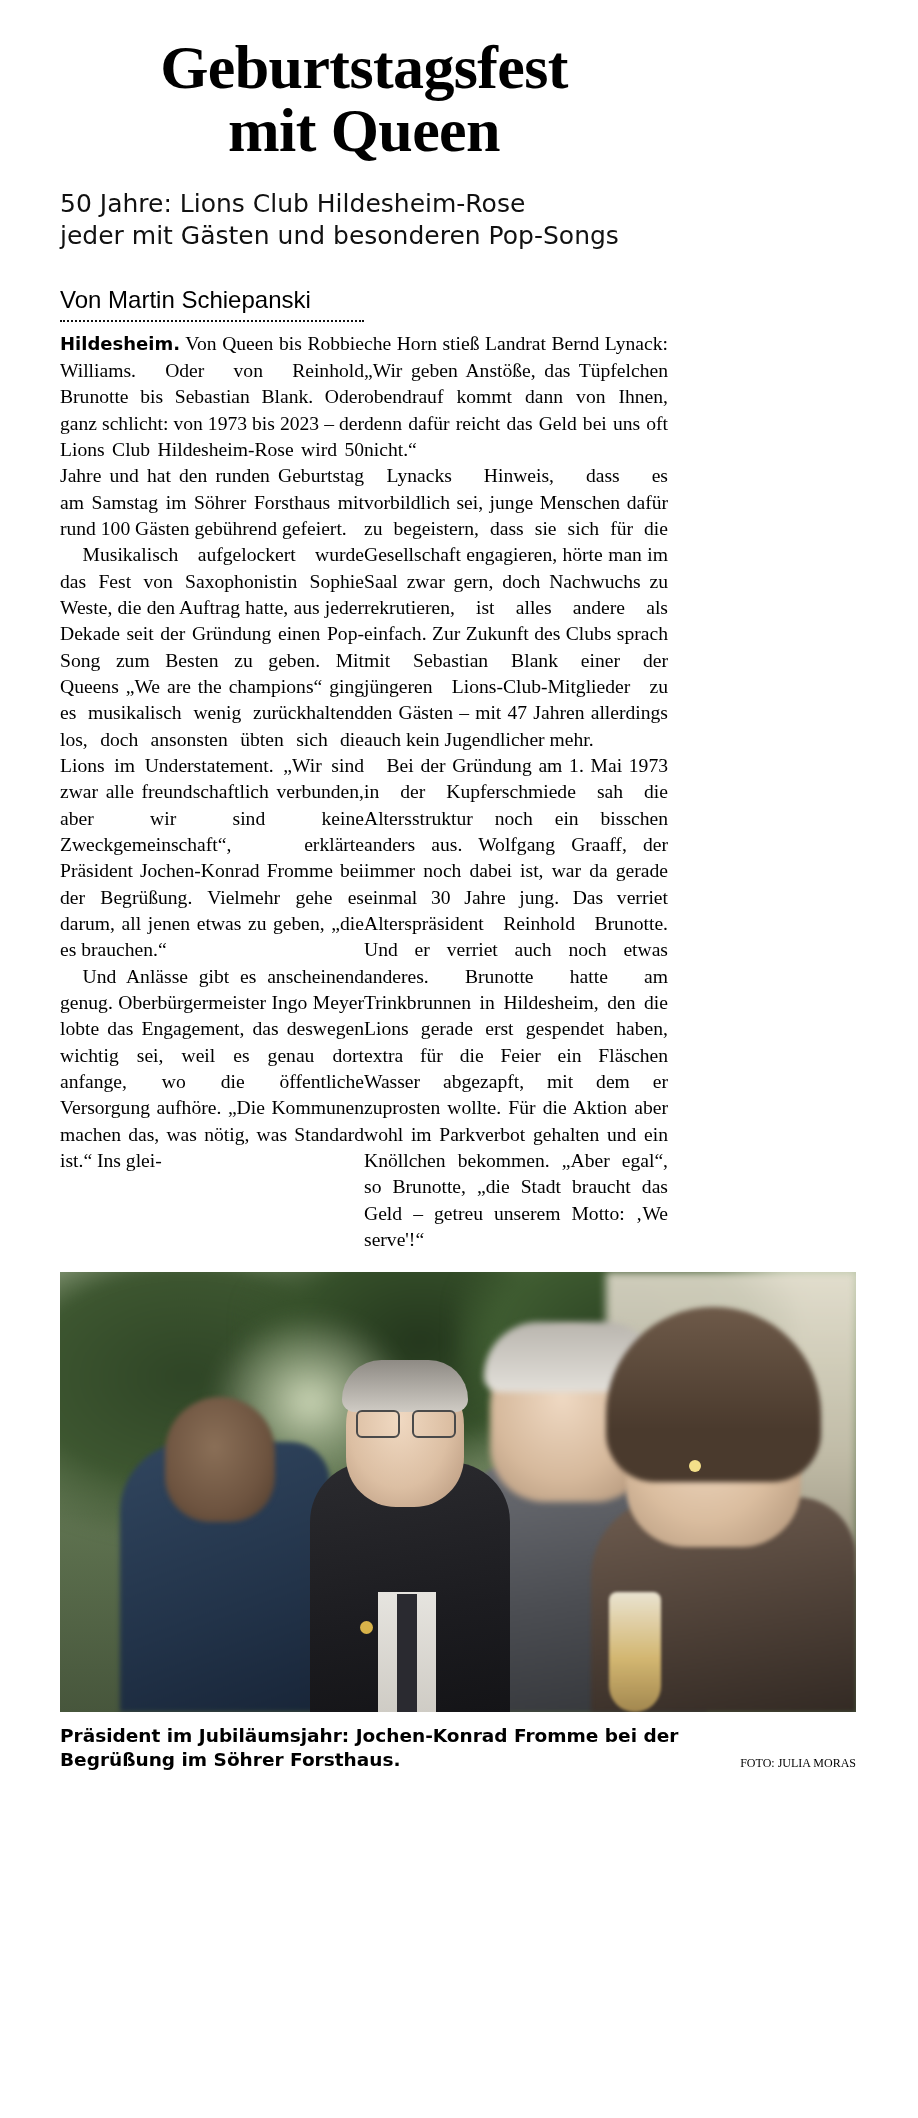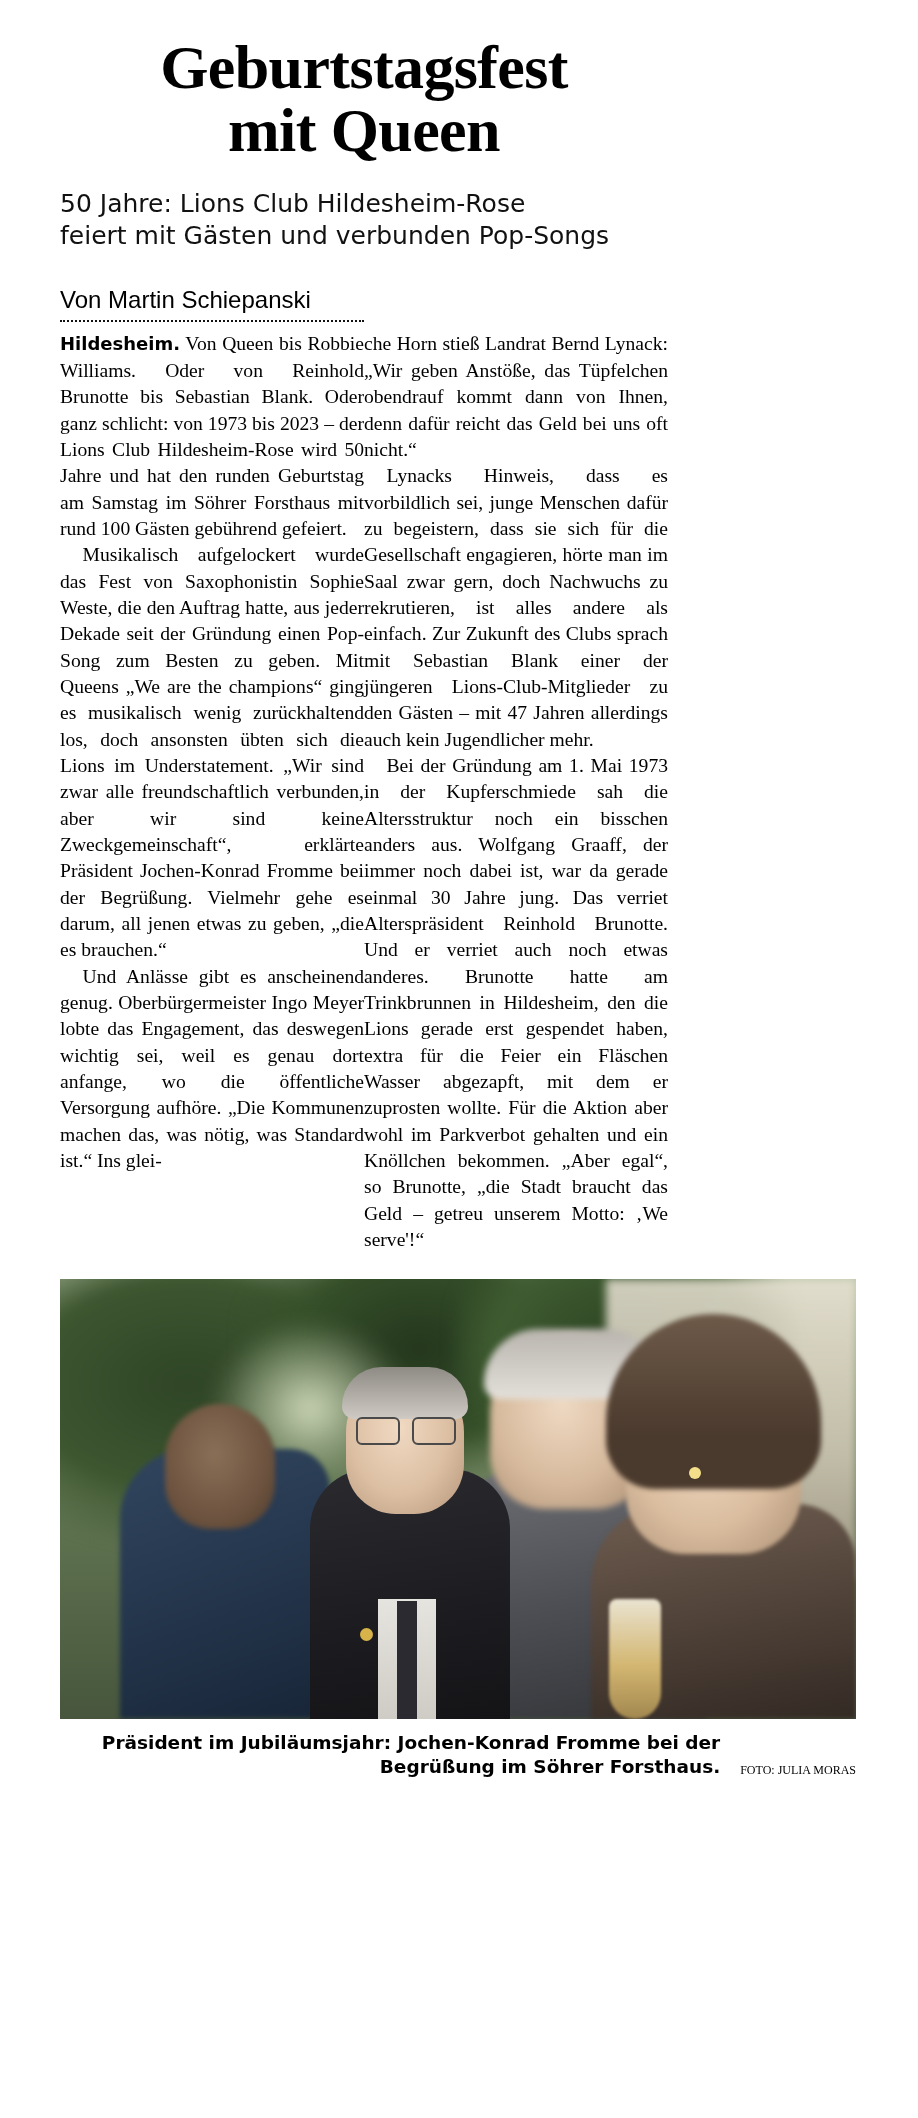--- a/index.html
+++ b/index.html
@@ -85,23 +85,22 @@
   }
   .body-text b.lead {
     font-family: "DejaVu Sans", sans-serif;
     font-weight: bold;
     font-size: 18px;
   }
   .col.right .body-text p.first { text-indent: 0; }
 
   
   .photo-wrap {
-    margin-top: 25px;
+    margin-top: 18px;
     width: 796px;
-    text-align: right;
   }
   .photo {
     position: relative;
     width: 796px;
     height: 440px;
     overflow: hidden;
     background: #6d7a63;
   }
   .ph-sky {
     position: absolute; inset: 0;
@@ -260,21 +259,21 @@
 
 <div class="page">
 
   <h1 class="headline">
     <span>Geburtstagsfest</span>
     <span class="line2">mit Queen</span>
   </h1>
 
   <div class="subhead">
     <span class="sl">50 Jahre: Lions Club Hildesheim-Rose</span>
-    <span class="sl">feiert mit Gästen und verbunden Pop-Songs</span>
+    <span class="sl">jeder mit Gästen und besonderen Pop-Songs</span>
   </div>
 
   <div class="byline">Von Martin Schiepanski</div>
 
   <div class="cols">
 
     <div class="col left">
       <div class="rule"></div>
       <div class="body-text">
         <p class="first"><b class="lead">Hildesheim.</b><span> Von Queen bis Robbie Williams. Oder von Reinhold Brunotte bis Sebastian Blank. Oder ganz schlicht: von 1973 bis 2023 – der Lions Club Hildesheim-Rose wird 50 Jahre und hat den runden Geburtstag am Samstag im Söhrer Forsthaus mit rund 100 Gästen gebührend gefeiert.</span></p>

